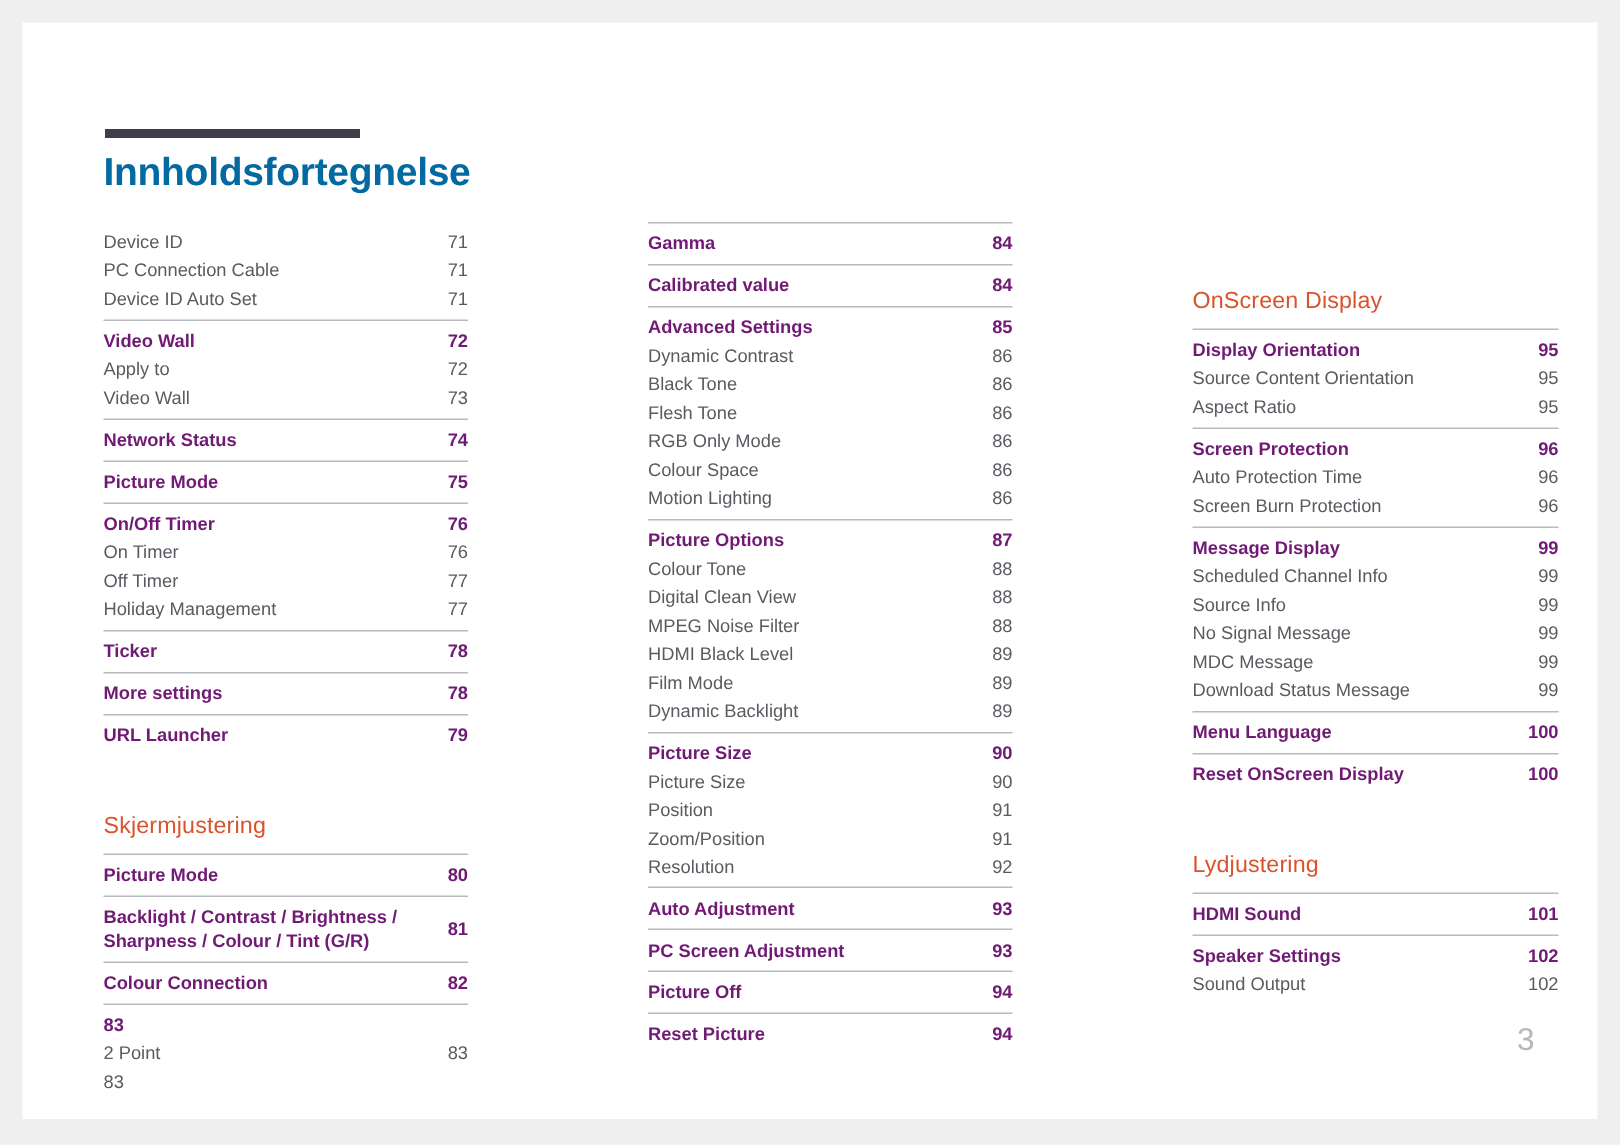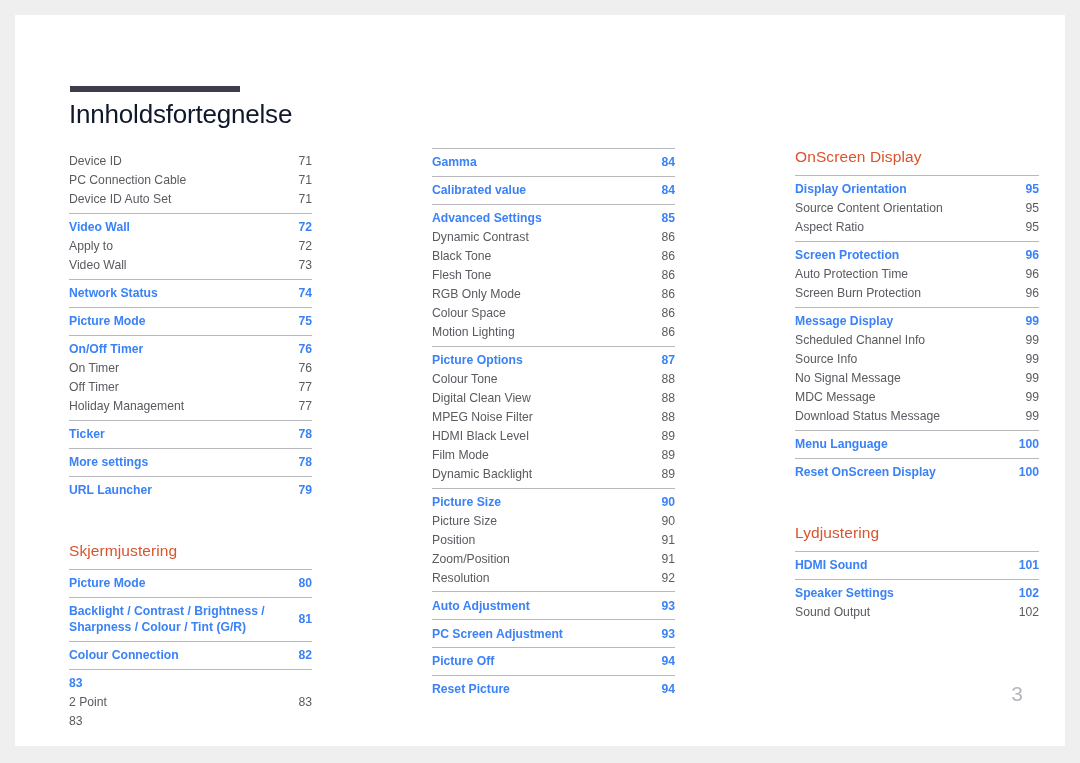--- a/index.html
+++ b/index.html
@@ -20,33 +20,33 @@
   .title-rule {
     position: absolute;
     left: 55px; top: 71px;
     width: 170px; height: 6px;
     background: #3f3d4b;
   }
   .doc-title {
     position: absolute;
     left: 54px; top: 84px;
     font-size: 26px;
-    font-weight: 400;
-    color: #0f172a;
+    font-weight: 700;
+    color: #0369a1;
     letter-spacing: -0.2px;
   }
 
   
   .col {
     position: absolute;
     top: 133px;
   }
   .col-1 { left: 54px;  width: 243px; }
   .col-2 { left: 417px; width: 243px; }
-  .col-3 { left: 780px; width: 244px; }
+  .col-3 { left: 780px; width: 244px; margin-top: 44px; }
 
   
   .section-heading {
     color: #d9532c;
     font-size: 15.5px;
     font-weight: 400;
     letter-spacing: 0.1px;
     padding-bottom: 9px;
   }
   .gap-block { height: 38px; }
@@ -64,21 +64,21 @@
     align-items: baseline;
     justify-content: space-between;
     line-height: 16.6px;
     padding: 1.2px 0;
   }
   .row .lbl { flex: 1 1 auto; padding-right: 8px; }
   .row .pg  { flex: 0 0 auto; text-align: right; white-space: nowrap; }
 
   
   .row.main .lbl, .row.main .pg {
-    color: #3b82f6;
+    color: #701a75;
     font-weight: bold;
     font-size: 12.2px;
   }
   
   .row.sub .lbl, .row.sub .pg {
     color: #5b5a61;
     font-weight: 400;
     font-size: 12.2px;
   }
   

